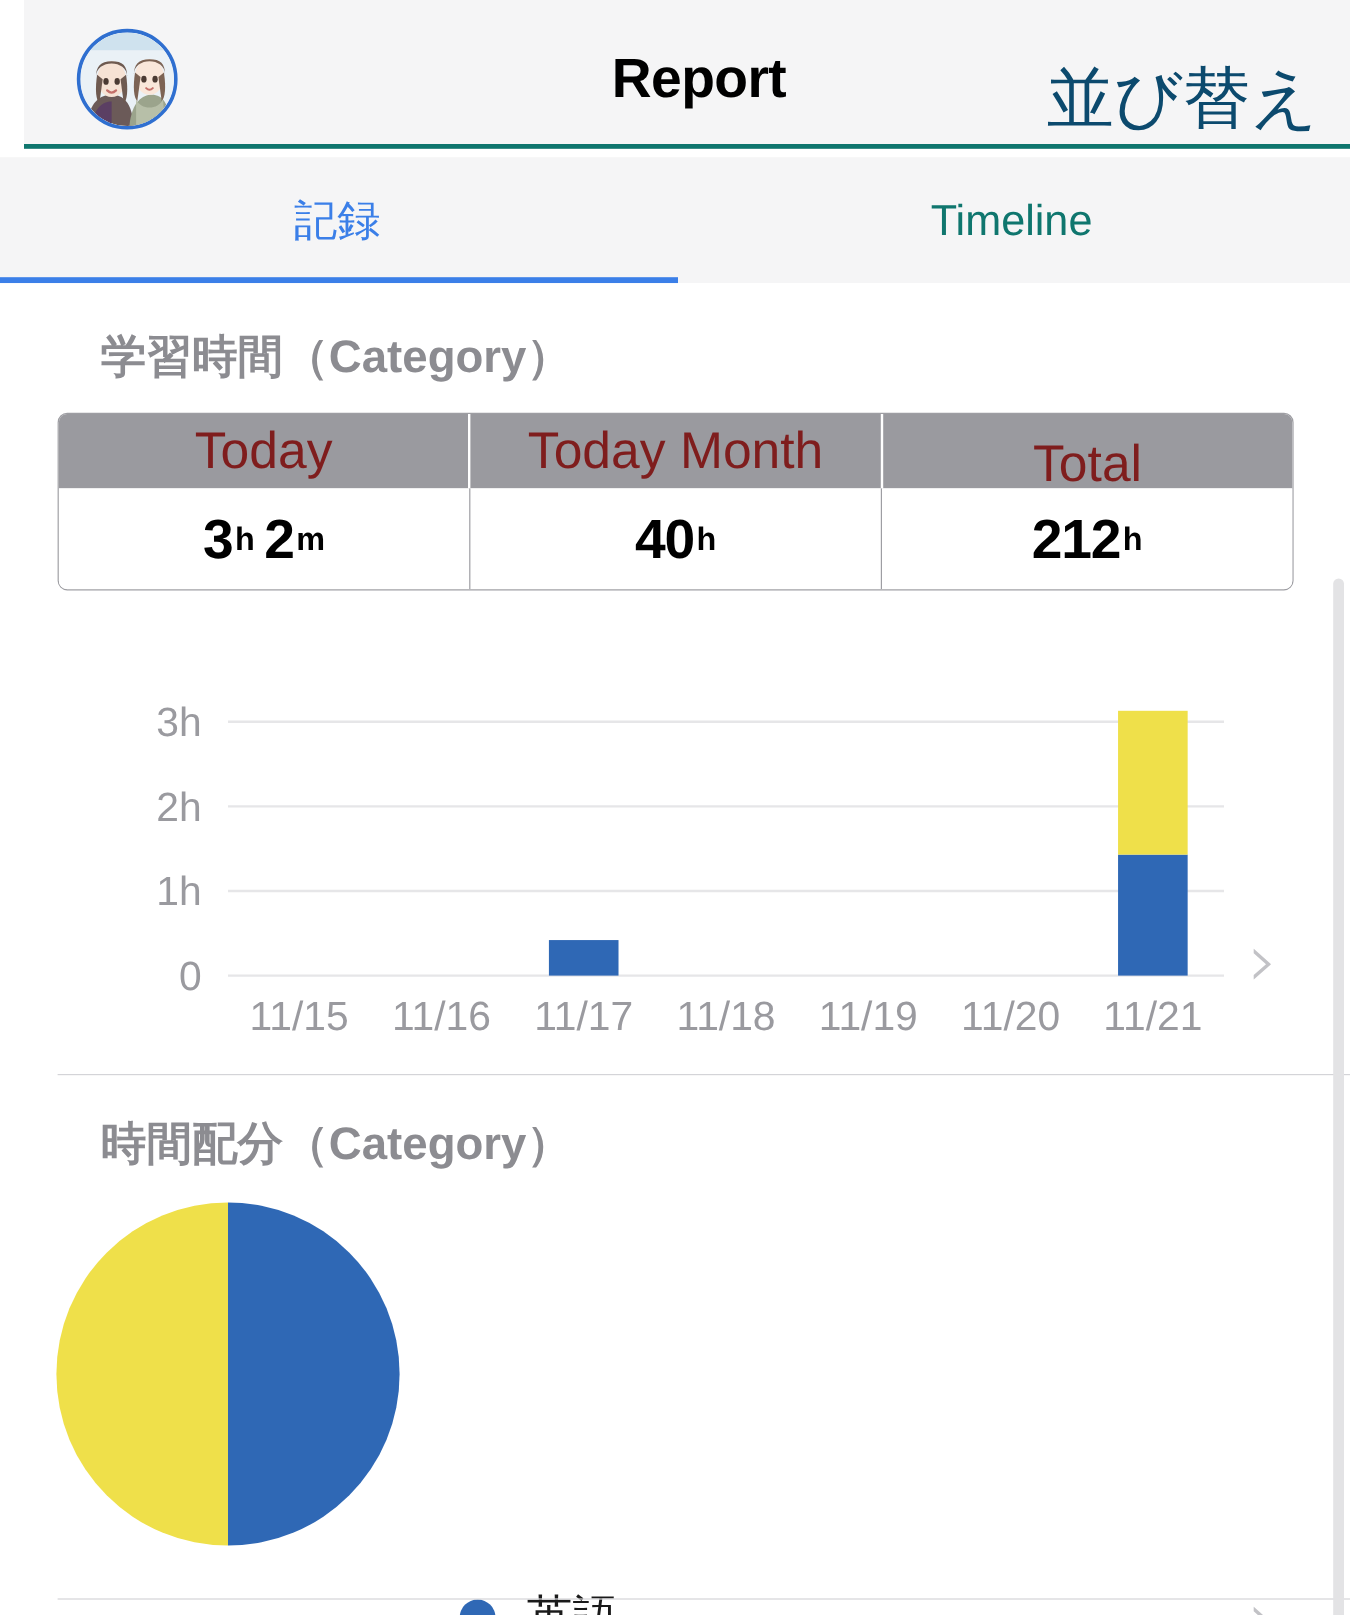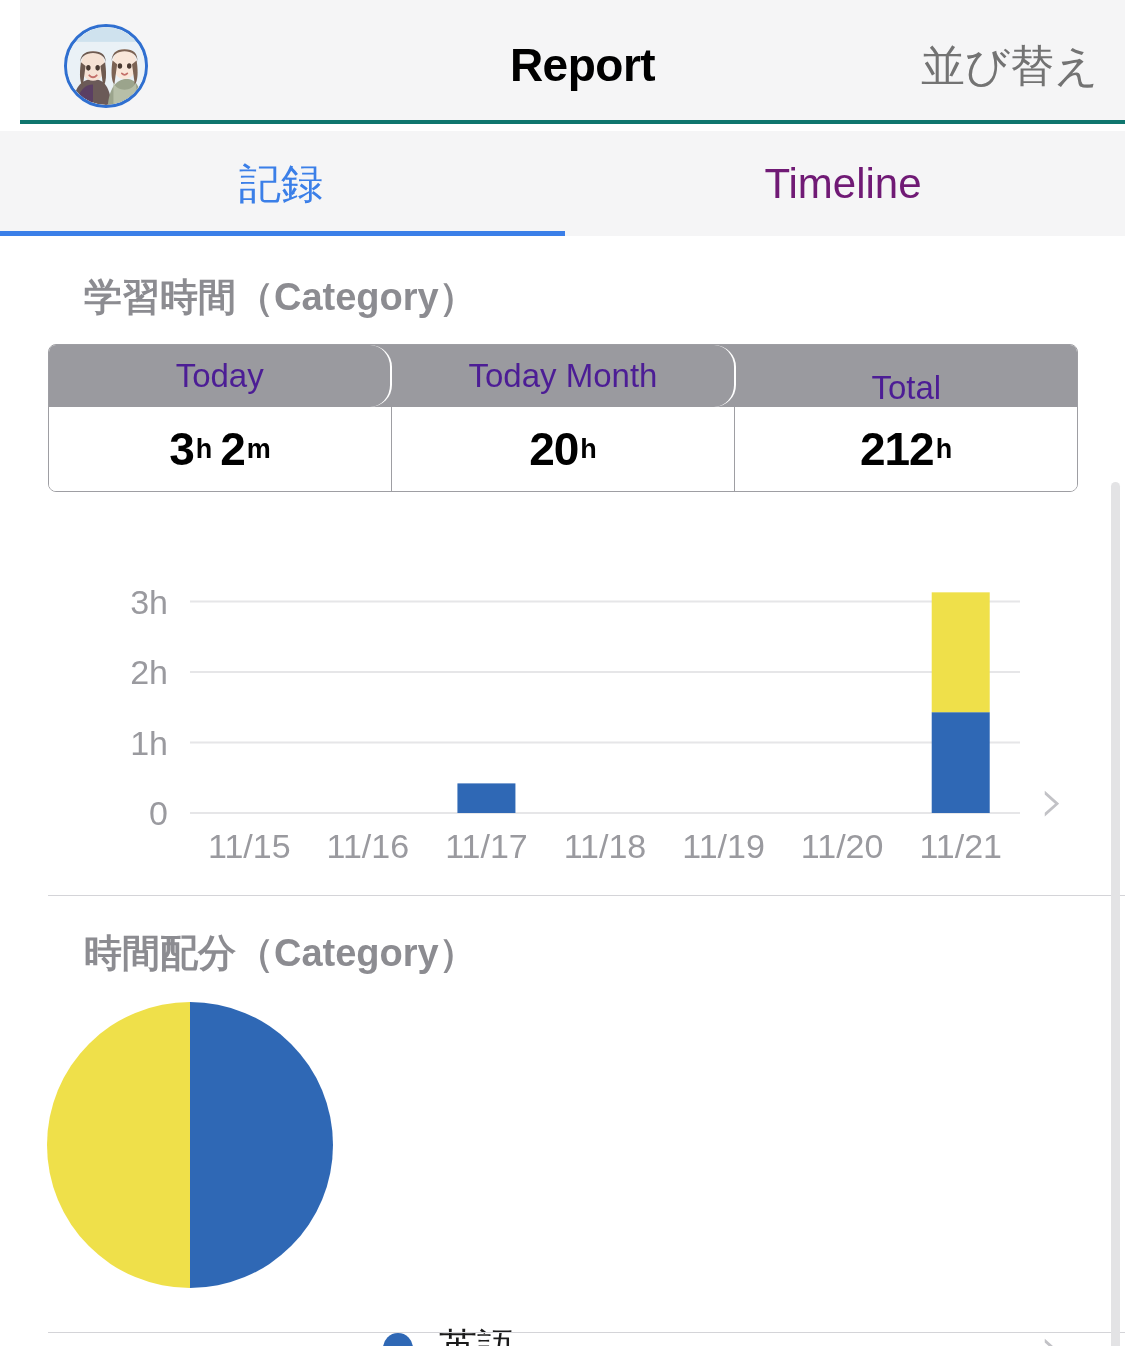--- a/index.html
+++ b/index.html
@@ -42,46 +42,46 @@
     width: 1125px; height: 131px;
     line-height: 131px;
     text-align: center;
     font-size: 46px;
     font-weight: 700;
     color: #000000;
     letter-spacing: -0.5px;
   }
   .nav-action {
     position: absolute;
-    right: 46px; top: 0;
+    right: 46px; top: 16px;
     height: 131px;
     line-height: 131px;
-    font-size: 44px;
-    color: #737373;
+    font-size: 56px;
+    color: #0c4a6e;
     white-space: nowrap;
   }
 
   
   .tabbar {
     position: absolute;
     left: 0; top: 131px;
     width: 1125px; height: 105px;
     background: #F5F5F6;
   }
   .tab {
     position: absolute;
     top: 0;
     width: 562px; height: 105px;
     line-height: 105px;
     text-align: center;
-    font-size: 42px;
+    font-size: 36px;
     white-space: nowrap;
   }
   .tab.left  { left: 0; color: #3B7FE8; }
-  .tab.right { left: 562px; color: #701a75; }
+  .tab.right { left: 562px; color: #0f766e; }
   .tab-indicator {
     position: absolute;
     left: 0; top: 231px;
     width: 565px; height: 5px;
     background: #3B7FE8;
   }
 
   
   .content {
     position: absolute;
@@ -111,27 +111,26 @@
     display: flex;
     flex-direction: column;
   }
   .stats-head {
     display: flex;
     height: 62px;
     background: #9A9A9F;
   }
   .stats-head .cell {
     flex: 1;
-    color: #4c1d95;
-    font-size: 33px;
+    color: #7f1d1d;
+    font-size: 43px;
     display: flex;
     align-items: center;
     justify-content: center;
     border-right: 2px solid #ffffff;
-    border-radius: 22px;
   }
   .stats-head .cell:last-child { border-right: none; margin-top: 23px; }
   .stats-body {
     display: flex;
     flex: 1;
     background: #ffffff;
   }
   .stats-body .cell {
     flex: 1;
     display: flex;
@@ -273,21 +272,21 @@
         <div class="cell">Total</div>
       </div>
       <div class="stats-body">
         <div class="cell">
           <span class="val-num">3</span>
           <span class="val-unit">h</span>
           <span class="val-num">2</span>
           <span class="val-unit last">m</span>
         </div>
         <div class="cell">
-          <span class="val-num">20</span>
+          <span class="val-num">40</span>
           <span class="val-unit last">h</span>
         </div>
         <div class="cell">
           <span class="val-num">212</span>
           <span class="val-unit last">h</span>
         </div>
       </div>
     </div>
 
     <div class="barchart">

